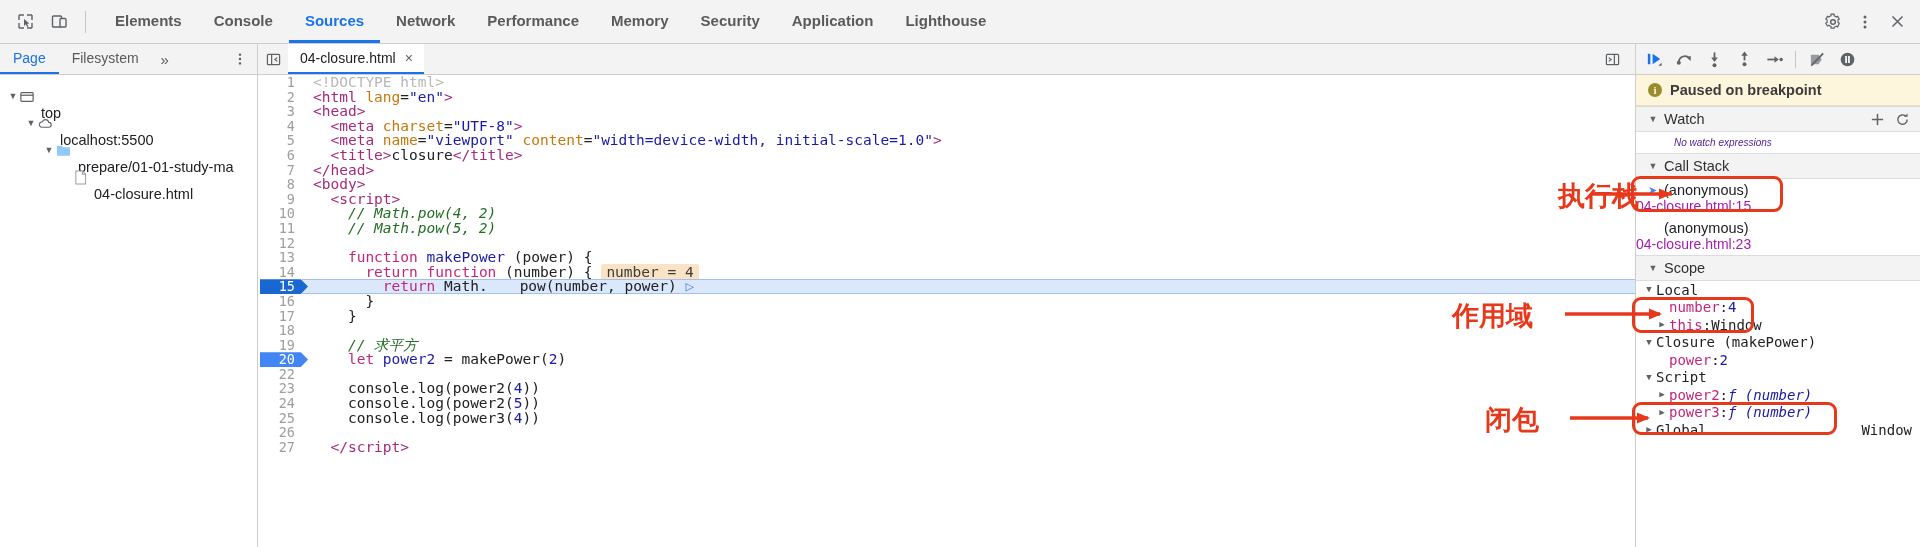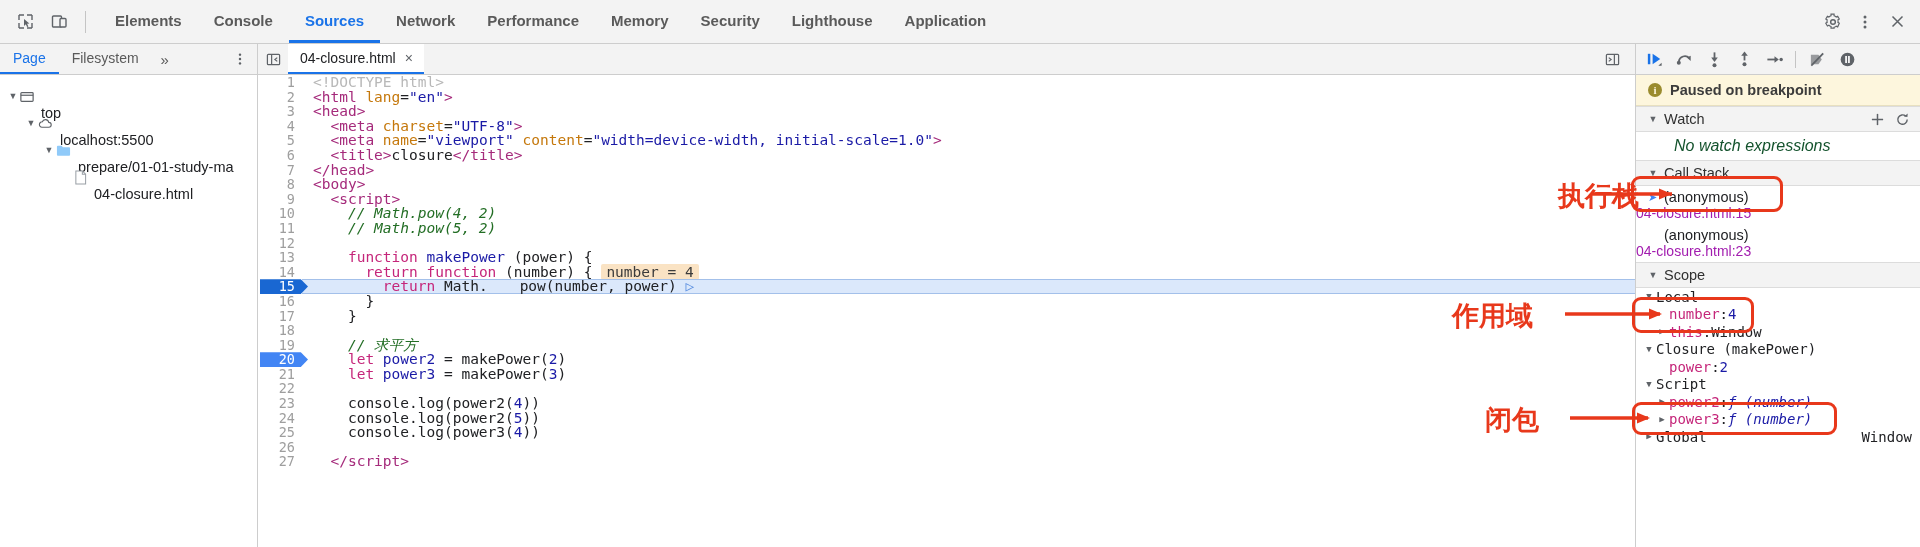--- a/index.html
+++ b/index.html
@@ -198,22 +198,22 @@
     border-bottom: 1px solid #dcdcdc;
     border-top: 1px solid #dcdcdc;
     padding: 4px 10px;
     font-size: 14.5px; color: #303030;
     cursor: pointer; position: relative;
   }
   .sec-head .tw { margin-right: 4px; }
   .sec-actions { margin-left: auto; display: flex; align-items: center; gap: 10px; }
   .sec-act { cursor: pointer; display: flex; align-items: center; color: #5f6368; }
   .empty-note {
-    color: #14532d; font-style: italic;
-    padding: 5px 0 5px 38px; font-size: 16px;
+    color: #4c1d95; font-style: italic;
+    padding: 5px 0 5px 38px; font-size: 10px;
   }
   .cs-row { padding: 3px 0 0 0; cursor: pointer; }
   .cs-name {
     display: flex; align-items: center; gap: 5px;
     padding-left: 12px; color: #202124; font-size: 14.5px;
   }
   .cs-loc {
     text-align: left; color: #a21caf;
     font-size: 14px; padding: 0 10px 3px 0;
   }
@@ -265,22 +265,22 @@
       <div class="tb-sep"></div>
     </div>
     <div class="tabs">
         <div class="tab">Elements</div>
         <div class="tab">Console</div>
         <div class="tab active">Sources</div>
         <div class="tab">Network</div>
         <div class="tab">Performance</div>
         <div class="tab">Memory</div>
         <div class="tab">Security</div>
+        <div class="tab">Application</div>
         <div class="tab">Lighthouse</div>
-        <div class="tab">Application</div>
       </div>
     <div class="tb-right">
       <div class="tb-ico">
         <svg width="18" height="18" viewBox="0 0 20 20">
           <path d="M10 6.6a3.4 3.4 0 100 6.8 3.4 3.4 0 000-6.8zm0 5.2a1.8 1.8 0 110-3.6 1.8 1.8 0 010 3.6z" fill="#5f6368"></path>
           <path d="M17 11.3l-1.5-.9a5.7 5.7 0 000-2.8l1.5-.9-1.8-3.1-1.6.8a5.8 5.8 0 00-2.4-1.4V1.2H7.8v1.8a5.8 5.8 0 00-2.4 1.4l-1.6-.8-1.8 3.1 1.5.9a5.7 5.7 0 000 2.8l-1.5.9 1.8 3.1 1.6-.8a5.8 5.8 0 002.4 1.4v1.8h3.4V16a5.8 5.8 0 002.4-1.4l1.6.8z" fill="none" stroke="#5f6368" stroke-width="1.3"></path>
         </svg>
       </div>
       <div class="tb-ico">
         <svg width="16" height="16" viewBox="0 0 16 16">
@@ -470,25 +470,20 @@
           </div>
           <div class="cl">
             <div class="gut">19</div>
             <div class="gutbar"></div>
             <div class="src"><span class="t-pln">    </span><span class="t-com">// 求平方</span></div>
           </div>
           <div class="cl">
             <div class="gut bp">20</div>
             <div class="gutbar"></div>
             <div class="src"><span class="t-pln">    </span><span class="t-kw">let</span><span class="t-pln"> </span><span class="t-def">power2</span><span class="t-pln"> = makePower(</span><span class="t-num">2</span><span class="t-pln">)</span></div>
-          </div>
-          <div class="cl">
-            <div class="gut">21</div>
-            <div class="gutbar"></div>
-            <div class="src"><span class="t-pln">    </span><span class="t-kw">let</span><span class="t-pln"> </span><span class="t-def">power3</span><span class="t-pln"> = makePower(</span><span class="t-num">3</span><span class="t-pln">)</span></div>
           </div>
           <div class="cl">
             <div class="gut">22</div>
             <div class="gutbar"></div>
             <div class="src"></div>
           </div>
           <div class="cl">
             <div class="gut">23</div>
             <div class="gutbar"></div>
             <div class="src"><span class="t-pln">    console.log(power2(</span><span class="t-num">4</span><span class="t-pln">))</span></div>

